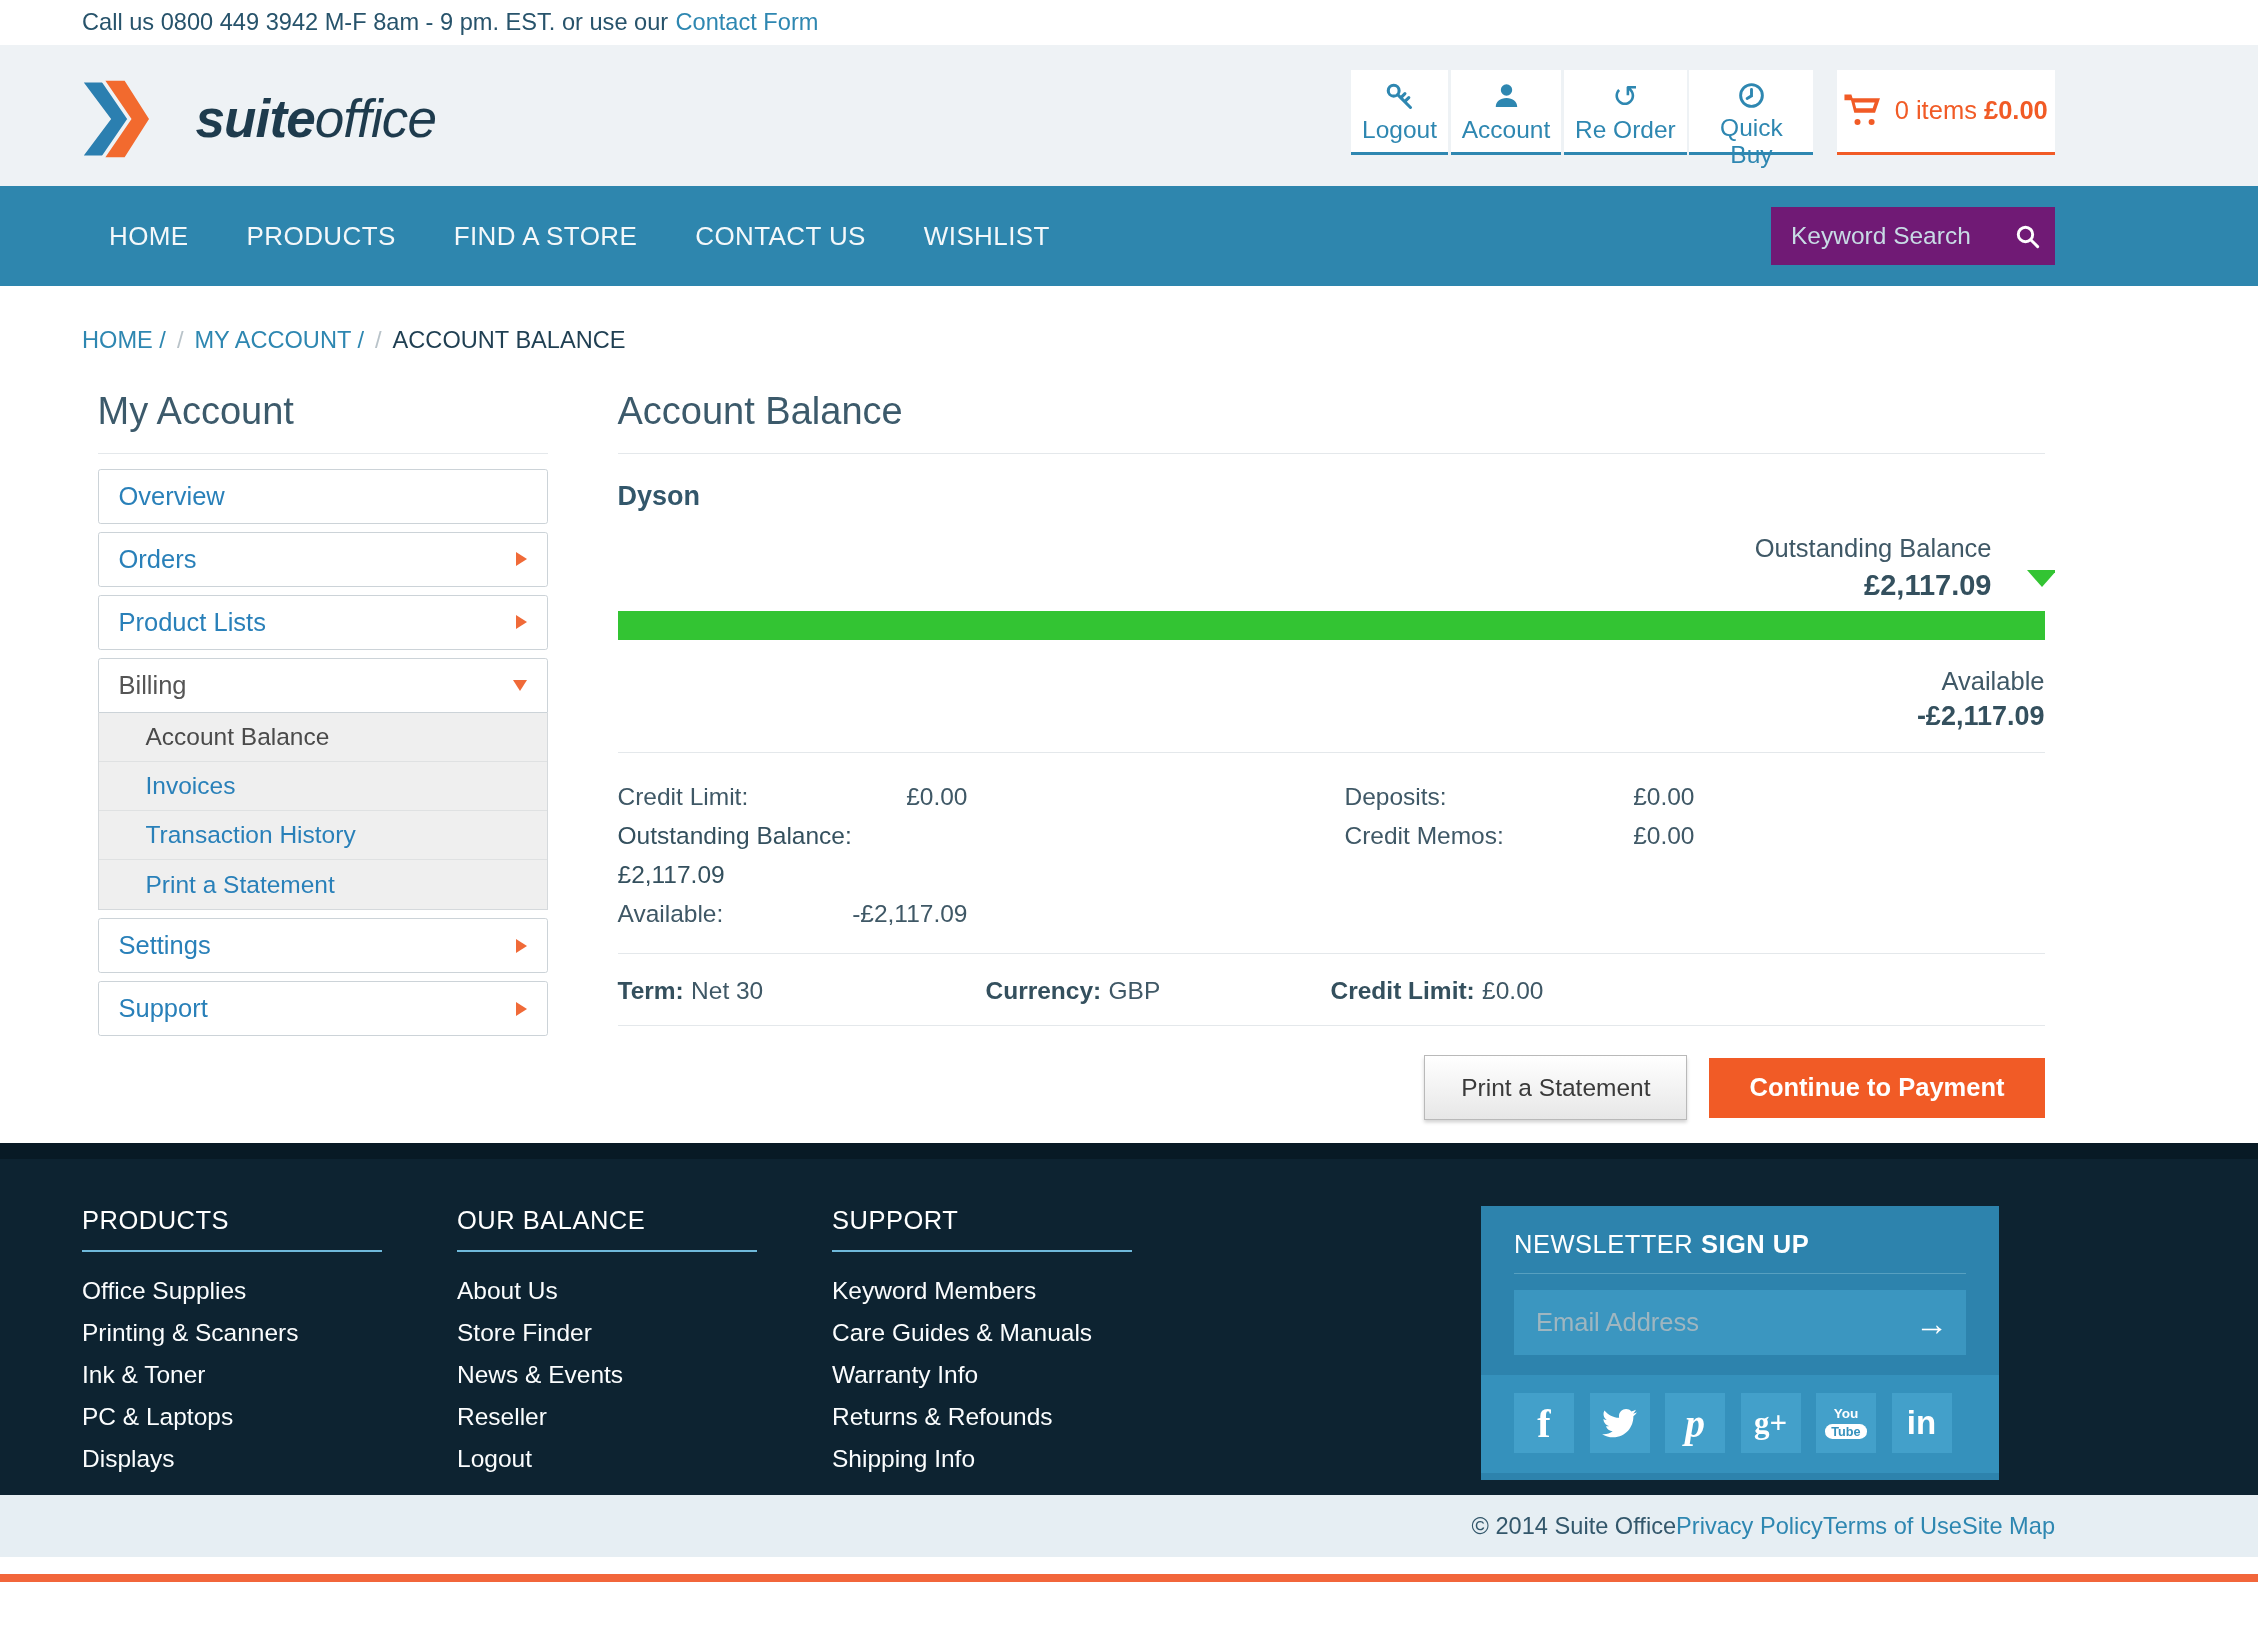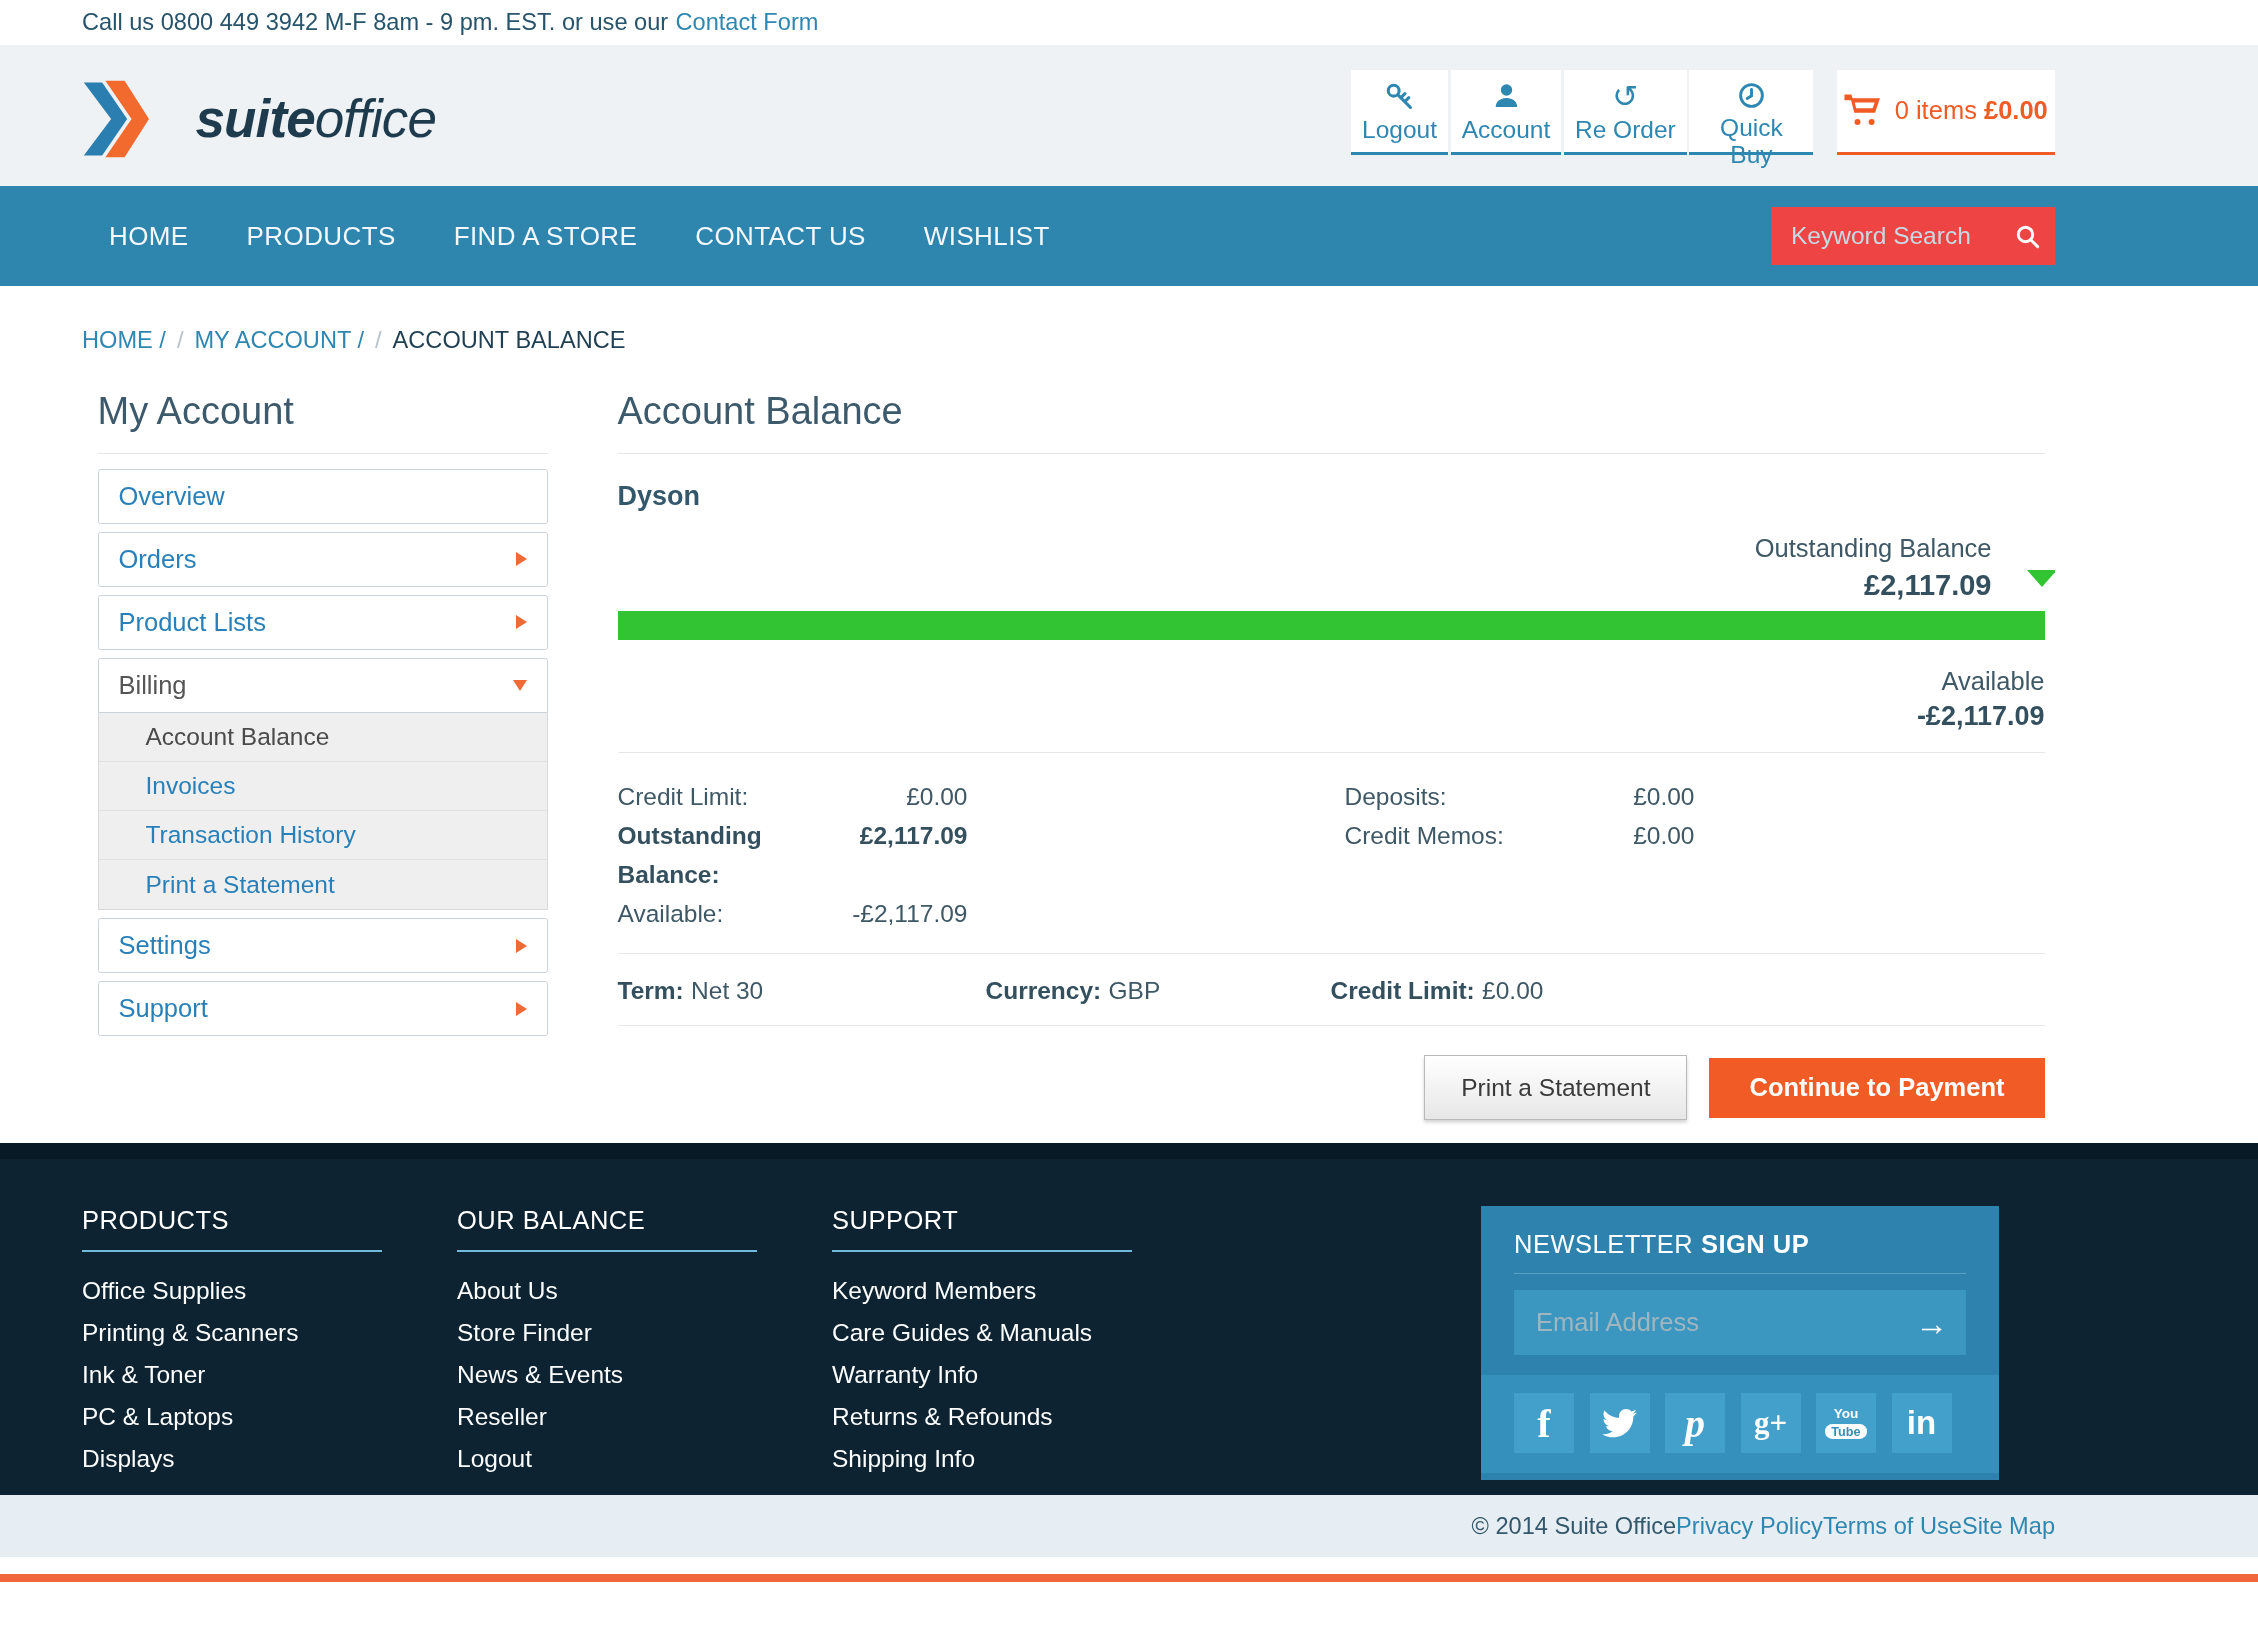--- a/index.html
+++ b/index.html
@@ -28,21 +28,21 @@
   .cart-box { background:#ffffff; border-bottom:3.6px solid #f15b26; height:85px; width:218px; margin-left:23.6px;
               display:flex; align-items:center; justify-content:center; gap:14.5px; color:#f15b26; }
   .cart-text { font-size:25.5px; }
   .cart-text b { font-weight:bold; }
 
   
   .mainnav { height:100px; background:#2e86ae; }
   .nav-inner { height:100px; display:flex; align-items:center; }
   .nav-links { display:flex; margin-left:27px; }
   .nav-links a { color:#f4f8fa; font-size:26px; letter-spacing:0.4px; margin-right:58px; }
-  .searchbox { margin-left:auto; width:284px; height:58px; background:#ef4444; display:flex; align-items:center; }
+  .searchbox { margin-left:auto; width:284px; height:58px; background:#701a75; display:flex; align-items:center; }
   .searchbox input { flex:1; min-width:0; background:transparent; border:none; outline:none; padding:0 9px 0 20px;
                      font-size:24.5px; color:#eaf2f6; font-family:inherit; }
   .searchbox input::placeholder { color:#c8dbe5; opacity:1; }
   .search-btn { background:none; border:none; color:#ffffff; padding:0 14.5px 0 3.6px; cursor:pointer; display:flex; }
 
   
   .content { height:857px; overflow:hidden; }
   .breadcrumb { margin-top:41px; font-size:23.6px; display:flex; align-items:center; }
   .breadcrumb a { color:#2e87b1; }
   .breadcrumb .sep { color:#b9c3c9; margin:0 11px; }
@@ -73,21 +73,21 @@
             border-left:15.5px solid transparent; border-right:15.5px solid transparent; border-top:17.3px solid #33c433; }
   .greenbar { height:29px; background:#33c433; margin-top:9px; }
   .av { text-align:right; margin-top:27px; }
   .av-label { font-size:25.5px; }
   .av-value { font-size:27px; font-weight:bold; color:#34505e; margin-top:5.5px; }
   .main hr.rule { margin-top:20px; }
   .details { display:flex; margin-top:23.6px; }
   .dcol { width:350px; }
   .dcol + .dcol { margin-left:377px; }
   .drow { display:flex; justify-content:space-between; font-size:24.5px; line-height:39px; }
-  .drow.bold { font-weight:bold; color:#34505e; }
+  .drow.bold { font-weight:normal; color:#34505e;flex-direction:column; }
   .terms { display:flex; font-size:24.5px; margin:23.6px 0 3.6px; }
   .terms .t1 { width:368px; } .terms .t2 { width:345px; }
   .terms b { font-weight:bold; color:#34505e; margin-right:7.3px; }
   .actions { display:flex; justify-content:flex-end; align-items:center; margin-top:29px; }
   .btn-light { height:65px; padding:0 36px; font-size:24.5px; color:#3a3a3a; font-family:inherit;
                background:linear-gradient(#ffffff,#e7e7e7); border:0.9px solid #b9b9b9;
                box-shadow:0 2.7px 3.6px rgba(0,0,0,0.18); cursor:pointer; }
   .btn-orange { height:60px; padding:0 40px; margin-left:22px; font-size:25.5px; font-weight:bold; color:#ffffff;
                 background:#f15b26; border:none; font-family:inherit; cursor:pointer; }
 

